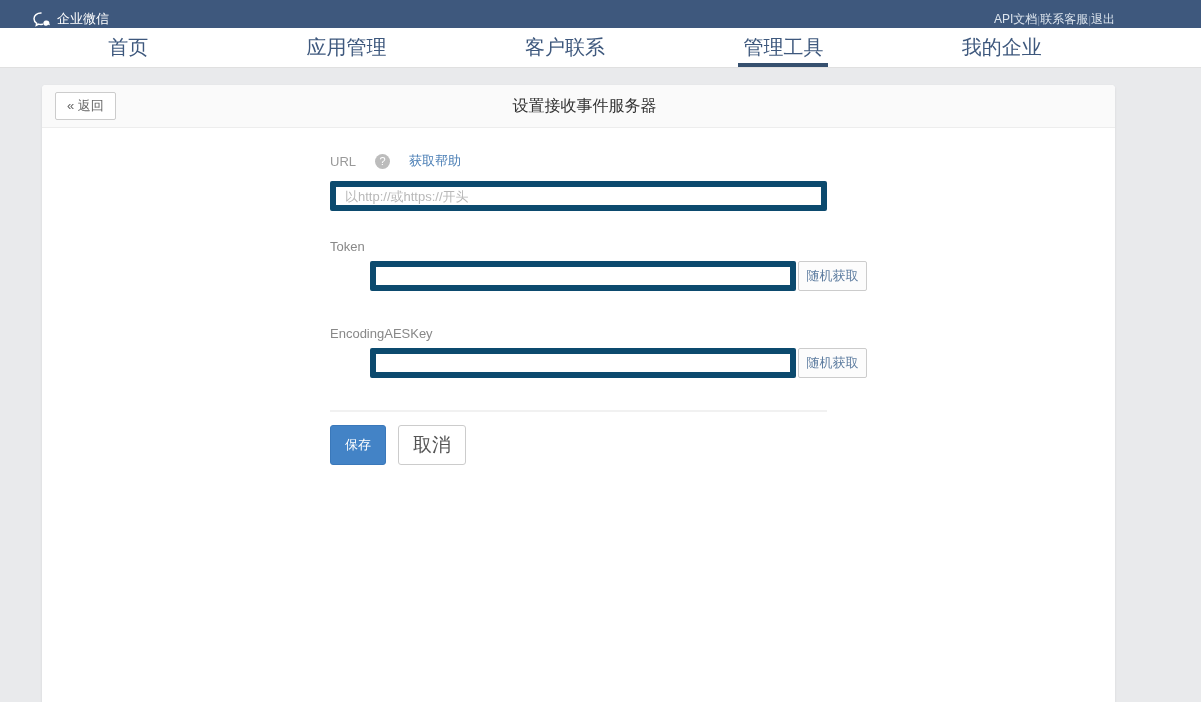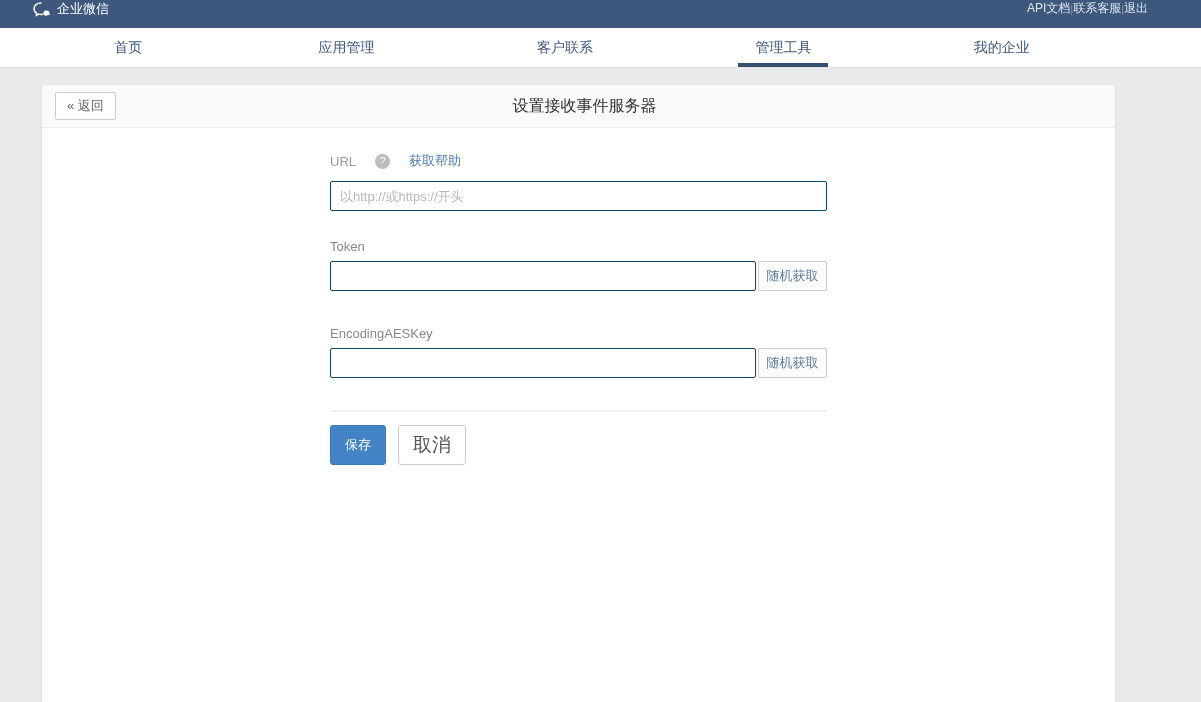--- a/index.html
+++ b/index.html
@@ -5,34 +5,34 @@
   * { margin:0; padding:0; box-sizing:border-box; }
   html,body { width:1201px; height:702px; }
   body {
     background:#e9eaec;
     font-family:"Liberation Sans","DejaVu Sans",sans-serif;
     overflow:hidden;
   }
   
   .topbar {
     height:28px; background:#3e587d;
-    display:flex; align-items:flex-start; justify-content:space-between;
-    padding:0 53px 0 33px;
+    display:flex; align-items:flex-end; justify-content:space-between;
+    padding:0 86px 0 33px;
   }
   .brand { display:flex; align-items:center; gap:6px; color:#ffffff; font-size:13px; cursor:pointer; }
   .logo-icon { display:flex; align-items:center; }
   .topbar-links { display:flex; align-items:center; font-size:12px; }
   .topbar-links .tlink { color:#dde5ee; text-decoration:none; cursor:pointer; }
   .tsep { color:#7d91ab; font-size:11px; }
   
   .nav { height:40px; background:#ffffff; border-bottom:1px solid #e0e0e0; }
   .nav-inner { display:flex; height:100%; width:1092px; margin-left:19px; }
   .nav-tab {
     flex:1; display:flex; align-items:center; justify-content:center;
-    font-size:14px; color:#3e587d; cursor:pointer; position:relative;
+    font-size:20px; color:#3e587d; cursor:pointer; position:relative;
   }
   .nav-tab.active::after {
     content:""; position:absolute; bottom:0; left:50%; transform:translateX(-50%);
     width:90px; height:4px; background:#36506f;
   }
   
   .card {
     width:1073px; height:664px; margin:17px 0 0 42px;
     background:#ffffff; border-radius:4px;
     box-shadow:0 1px 3px rgba(0,0,0,0.08);
@@ -54,29 +54,29 @@
   
   .form { padding:24px 0 0 288px; }
   .label-row { display:flex; align-items:center; gap:19px; margin-bottom:11px; }
   .field-label { font-size:13px; color:#999999; }
   .help-icon {
     width:15px; height:15px; border-radius:50%; background:#bcbcbc; color:#ffffff;
     font-size:11px; line-height:15px; text-align:center; cursor:pointer; flex:0 0 auto;
   }
   .help-link { font-size:13px; color:#4a7eb5; text-decoration:none; cursor:pointer; }
   .text-input {
-    width:497px; height:30px; border:1px solid #0c4a6e; border-radius:2px;
+    width:497px; height:30px; border:6px solid #0c4a6e; border-radius:2px;
     padding:0 9px; font-size:13px; color:#333333; outline:none;
     font-family:inherit; background:#ffffff;
   }
   .text-input::placeholder { color:#b8b8b8; }
   .section { margin-top:28px; }
   .section-lg { margin-top:35px; }
   .section .field-label { display:block; margin-bottom:7px; color:#888888; }
-  .input-row { display:flex; width:497px; }
+  .input-row { display:flex; width:497px;margin-left:40px; }
   .input-row .text-input { flex:1; width:auto; }
   .random-btn {
     width:69px; height:30px; margin-left:2px; flex:0 0 auto;
     background:#fcfcfc; border:1px solid #cccccc; border-radius:2px;
     font-size:13px; color:#5e7da0; cursor:pointer; font-family:inherit;
   }
   .divider { width:497px; border-top:2px solid #f1f1f1; margin-top:32px; }
   .btn-row { margin-top:13px; display:flex; gap:12px; }
   .btn-primary {
     background:#4383c6; color:#ffffff; border:1px solid #3a78ba; border-radius:3px;

